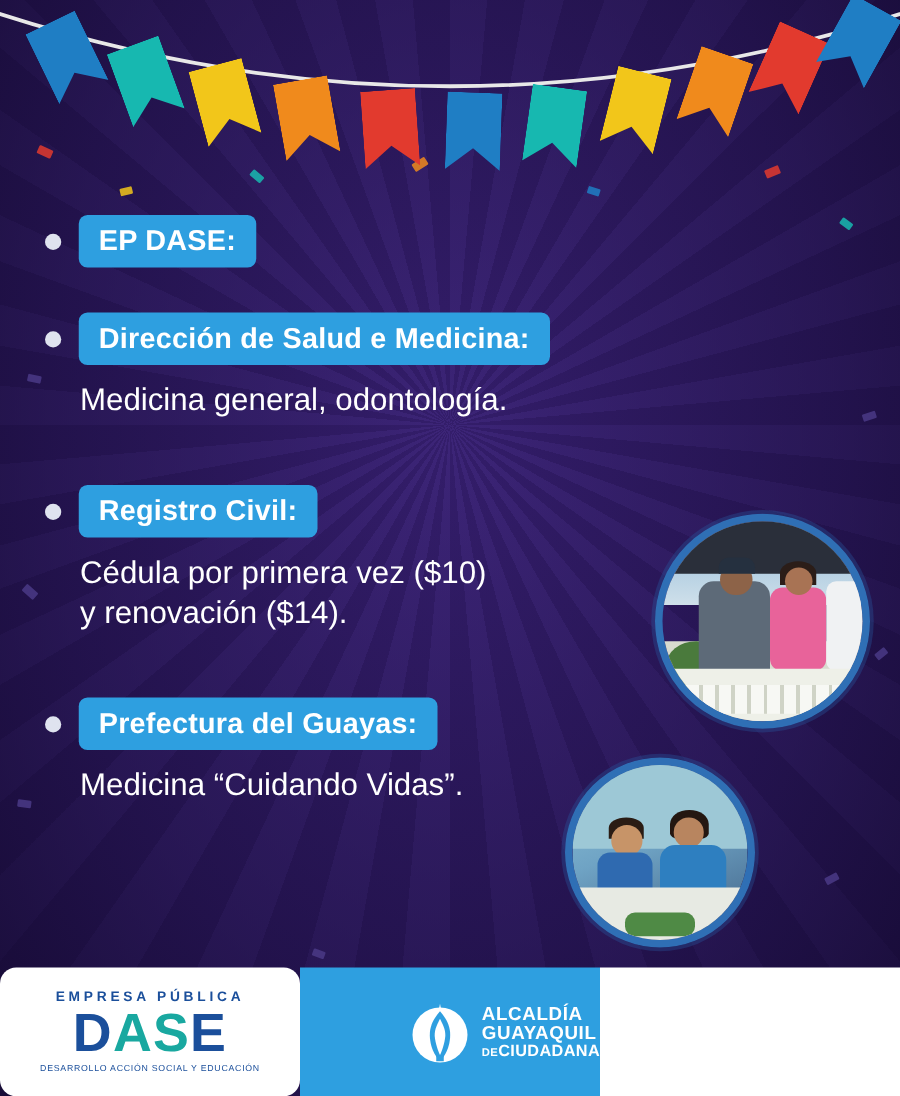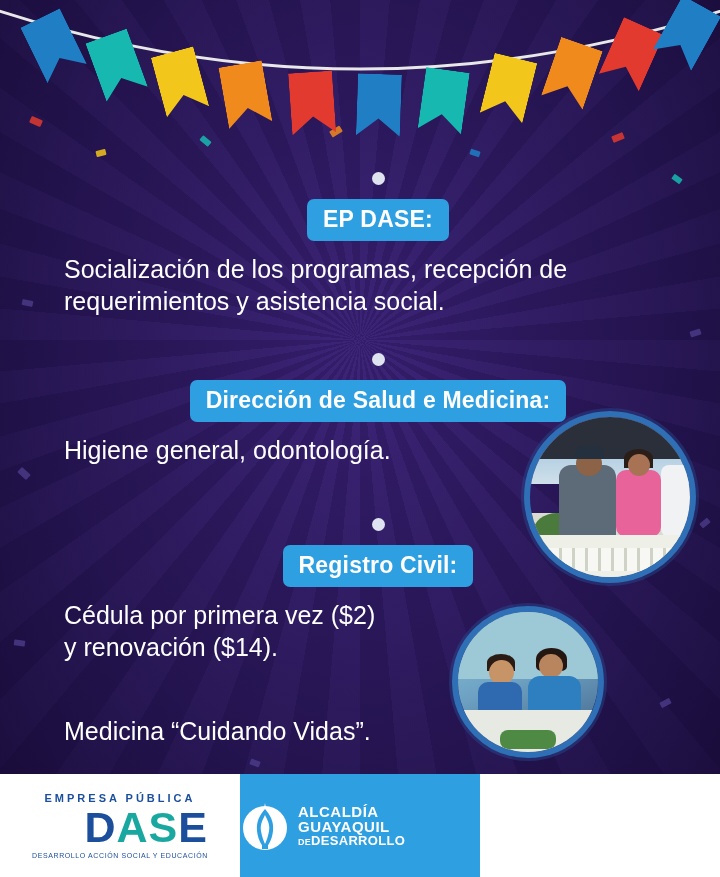--- a/index.html
+++ b/index.html
@@ -72,21 +72,20 @@
     position: absolute;
     left: 0; top: 150px;
     width: 720px;
   }
   .item { position: relative; }
   .bullet-row {
     display: flex;
     align-items: center;
     gap: 14px;
     padding-left: 36px;
-    flex-direction: column;
   }
   .bullet {
     width: 13px; height: 13px;
     border-radius: 50%;
     background: #dfe3ef;
     flex: 0 0 auto;
   }
   .pill {
     display: inline-block;
     background: #2e9fe0;
@@ -158,46 +157,46 @@
     left: 0; bottom: 0;
     width: 720px; height: 103px;
     display: flex;
   }
   .footer-left {
     width: 240px; height: 103px;
     background: #ffffff;
     display: flex;
     align-items: center;
     justify-content: center;
+    border-radius: 13px;
   }
   .footer-mid {
     width: 240px; height: 103px;
     background: #2e9fe0;
     display: flex;
     align-items: center;
-    justify-content: flex-start;
+    justify-content: flex-end;
   }
   .footer-right {
     flex: 1; height: 103px;
     background: #ffffff;
   }
   .dase-logo { text-align: center; line-height: 1; }
   .dase-top {
     font-size: 11px;
     letter-spacing: 3px;
     color: #1b4f9b;
     font-weight: bold;
   }
   .dase-main {
     font-size: 43px;
     font-weight: bold;
     color: #1b4f9b;
     letter-spacing: 1px;
     margin-top: 2px;
-    text-align: right;
   }
   .dase-main .teal { color: #19a8a0; }
   .dase-sub {
     font-size: 7px;
     letter-spacing: .6px;
     color: #1b4f9b;
     margin-top: 3px;
   }
   .alc { display: flex; align-items: center; gap: 8px; }
   .alc-mark {
@@ -250,42 +249,44 @@
     <div class="flag" style="left:680px; top:6px;  background:#1f7ec4; transform:rotate(29deg)"></div>
   </div>
 
   <div class="content">
 
     <div class="item i1">
       <div class="bullet-row">
         <span class="bullet"></span>
         <span class="pill">EP DASE:</span>
       </div>
-      <div class="desc">Socialización de los programas, recepción de
-requerimientos y asistencia social.</div>
     </div>
 
     <div class="item i2">
       <div class="bullet-row">
         <span class="bullet"></span>
         <span class="pill">Dirección de Salud e Medicina:</span>
       </div>
-      <div class="desc">Higiene general, odontología.</div>
+      <div class="desc">Medicina general, odontología.</div>
     </div>
 
     <div class="item i3">
       <div class="bullet-row">
         <span class="bullet"></span>
         <span class="pill">Registro Civil:</span>
       </div>
-      <div class="desc">Cédula por primera vez ($2)
+      <div class="desc">Cédula por primera vez ($10)
 y renovación ($14).</div>
     </div>
 
     <div class="item i4">
+      <div class="bullet-row">
+        <span class="bullet"></span>
+        <span class="pill">Prefectura del Guayas:</span>
+      </div>
       <div class="desc">Medicina “Cuidando Vidas”.</div>
     </div>
 
   </div>
 
   <div class="photo photo1">
     <div class="inner">
       <div class="p1-sky"></div>
       <div class="p1-tent"></div>
       <div class="p1-ground"></div>
@@ -332,20 +333,20 @@
             <circle cx="25" cy="31" r="22" fill="#ffffff"></circle>
             <path d="M25 6 L27 16 L25 14 L23 16 Z" fill="#ffffff"></path>
             <path d="M25 12 C20 18 16 24 17 34 C18 44 23 50 25 52 C27 50 32 44 33 34 C34 24 30 18 25 12 Z" fill="#2e9fe0"></path>
             <path d="M25 18 C22 24 20 28 21 34 C22 40 24 45 25 47 C26 45 28 40 29 34 C30 28 28 24 25 18 Z" fill="#ffffff"></path>
             <rect x="22" y="47" width="6" height="5" fill="#2e9fe0"></rect>
           </svg>
         </div>
         <div class="alc-text">
           <div class="alc-l1">ALCALDÍA</div>
           <div class="alc-l2">GUAYAQUIL</div>
-          <div class="alc-l3"><span class="small">DE</span><span>DESARROLLO</span></div>
+          <div class="alc-l3"><span class="small">DE</span><span>CIUDADANA</span></div>
         </div>
       </div>
     </div>
     <div class="footer-right"></div>
   </div>
 
 </div>
 
 </body></html>

